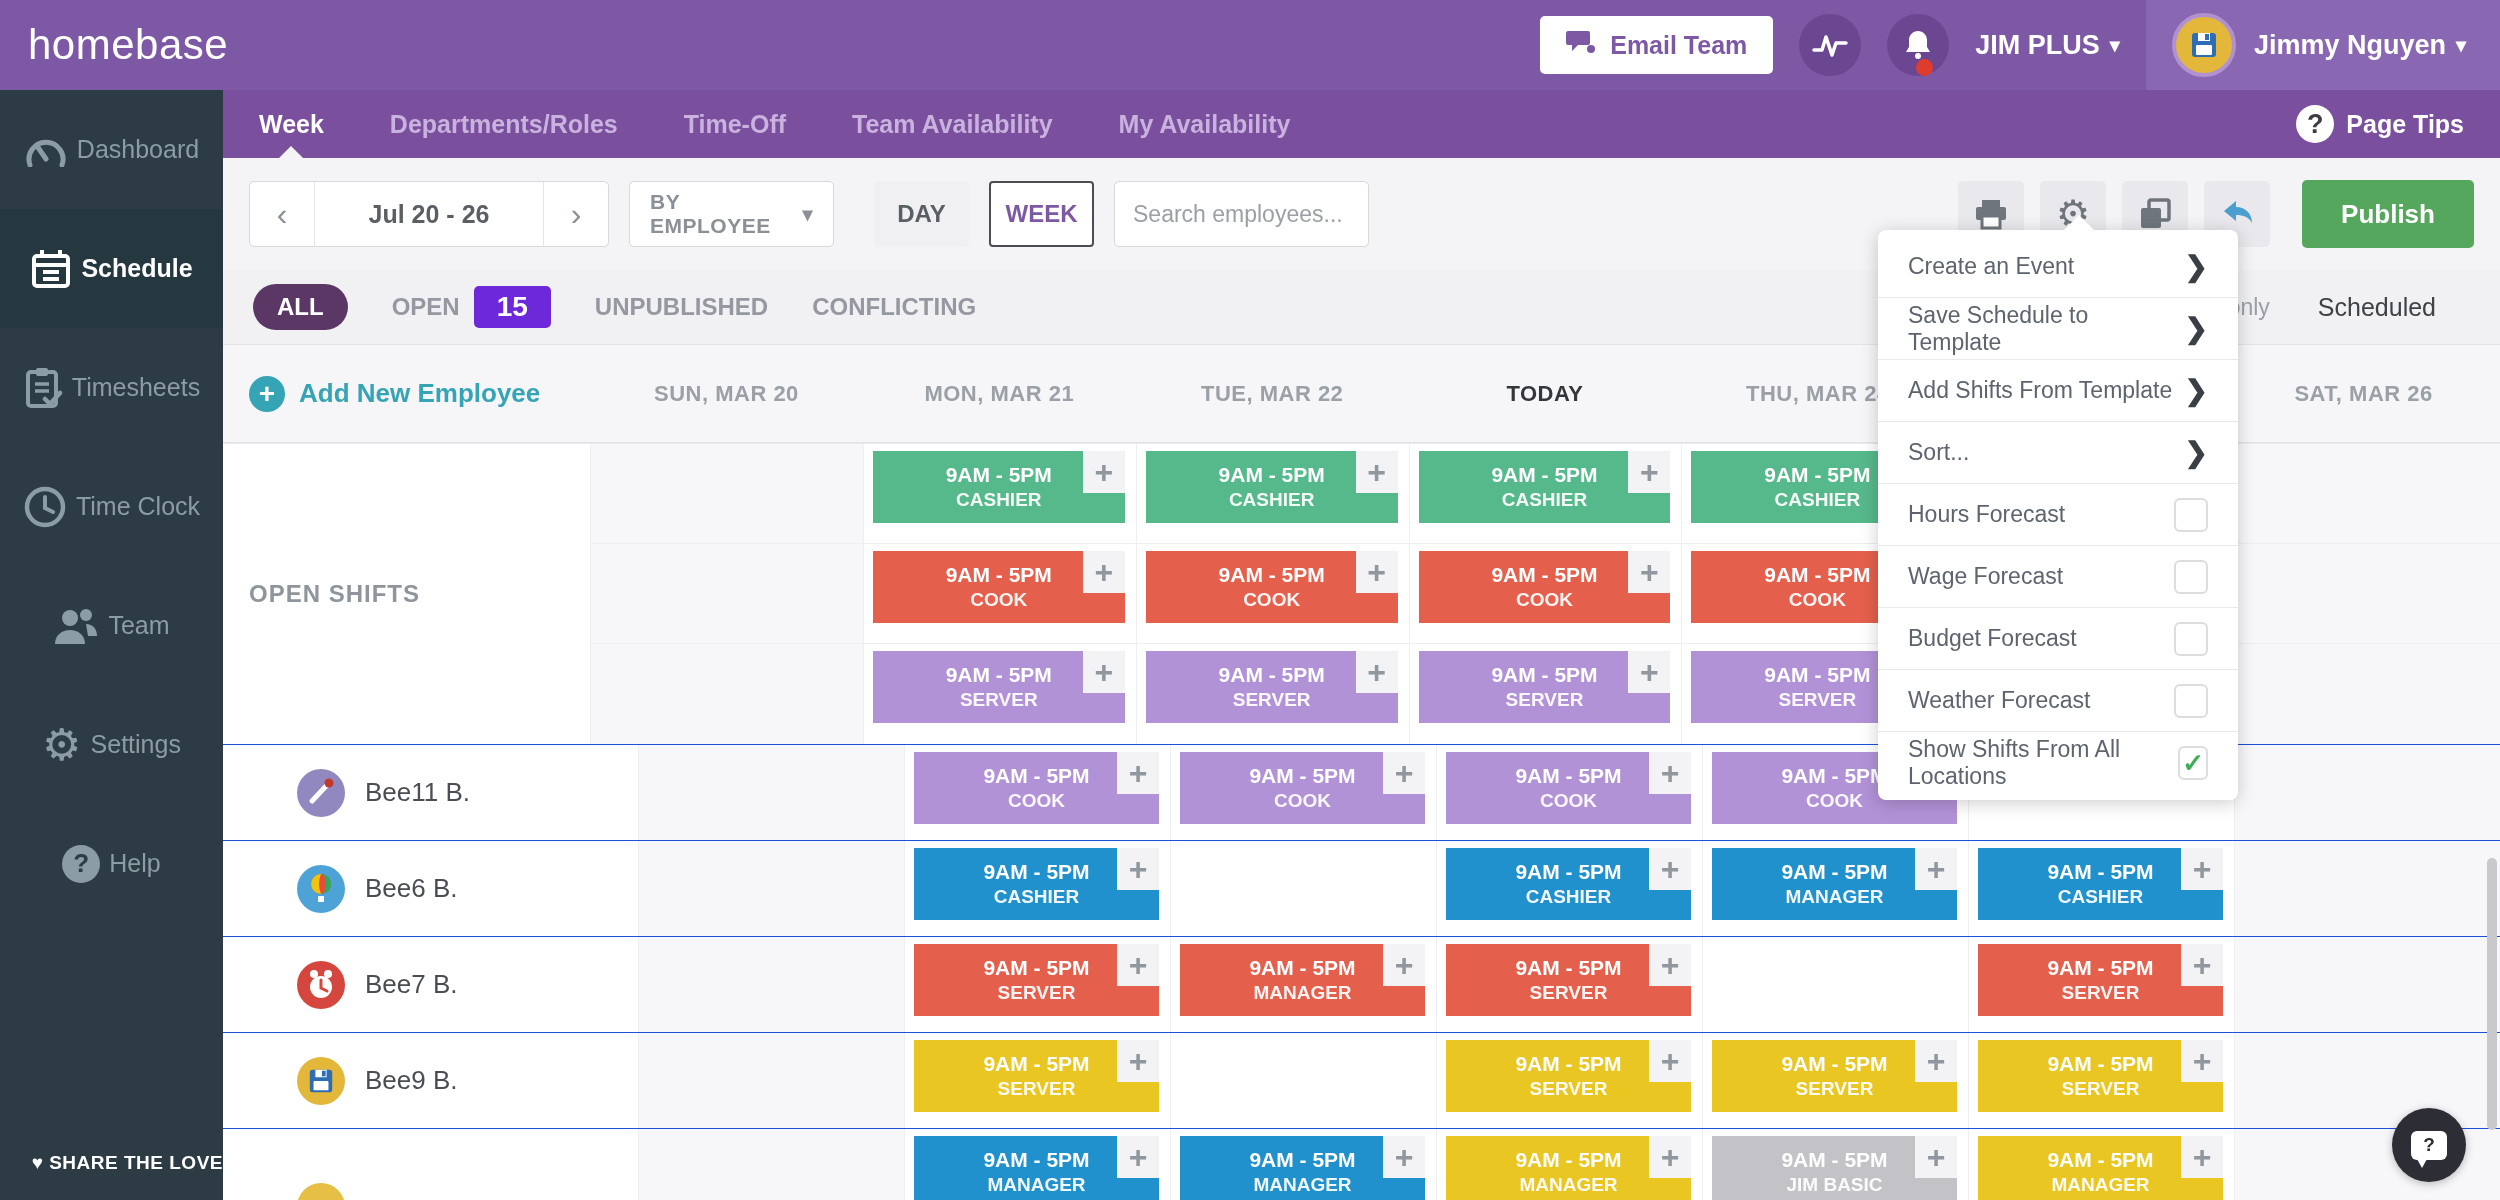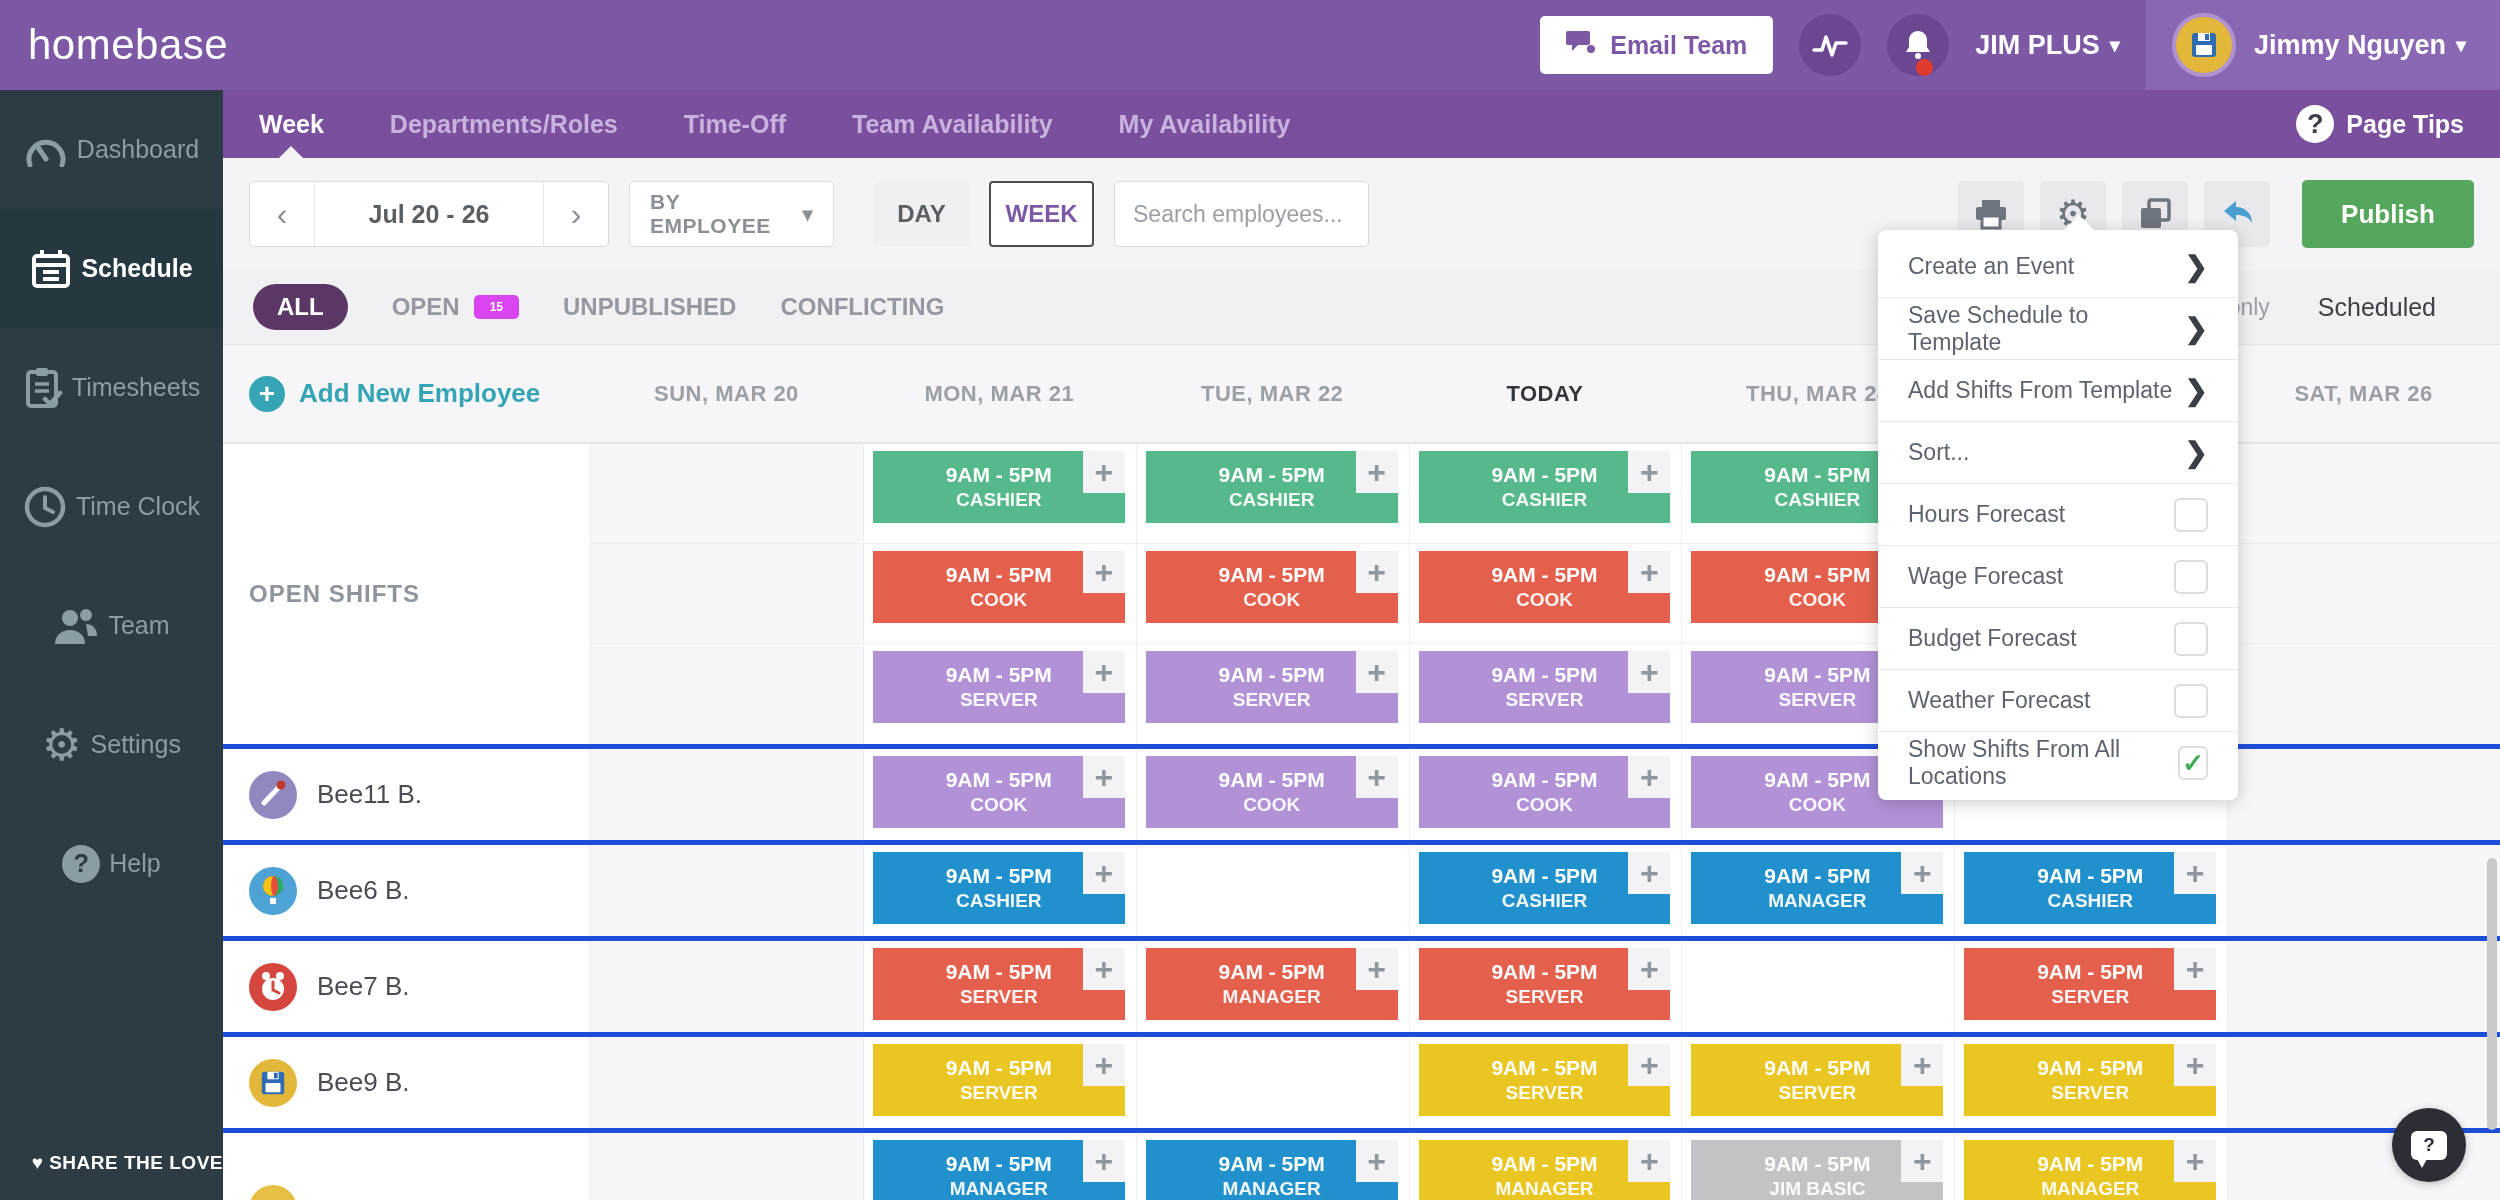--- a/index.html
+++ b/index.html
@@ -52,40 +52,40 @@
   .search { height:66px; width:255px; background:#fff; border:1px solid #d8d8dd; border-radius:5px; padding:0 18px; font-size:23px; color:#444; outline:none; font-family:"Liberation Sans", sans-serif; }
   .search::placeholder { color:#9aa0a6; }
   .tb-right { margin-left:auto; display:flex; align-items:center; gap:16px; }
   .icbtn { width:66px; height:66px; background:#e9e9ed; border-radius:5px; display:flex; align-items:center; justify-content:center; cursor:pointer; }
   .publish { width:172px; height:68px; background:#56a75e; color:#fff; font-size:26px; font-weight:bold; border:none; border-radius:5px; margin-left:16px; cursor:pointer; font-family:"Liberation Sans", sans-serif; }
 
   
   .filterbar { height:75px; background:#f1f1f4; border-bottom:1px solid #e3e3e8; display:flex; align-items:center; padding:0 30px; gap:44px; }
   .pill { background:#5b3766; color:#fff; font-size:24px; font-weight:bold; border-radius:999px; padding:9px 24px; cursor:pointer; }
   .filt { color:#9598a0; font-size:24px; font-weight:bold; display:flex; align-items:center; gap:14px; cursor:pointer; }
-  .badge { background:#d946ef; color:#fff; font-size:12px; font-weight:bold; border-radius:5px; padding:5px 16px; }
+  .badge { background:#6d28d9; color:#fff; font-size:28px; font-weight:bold; border-radius:5px; padding:5px 23px; }
   .filt-right { margin-left:auto; display:flex; align-items:center; gap:48px; padding-right:34px; }
   .part-label { color:#9aa0a6; font-size:23px; }
   .sched-toggle { color:#3e4247; font-size:25px; cursor:pointer; }
 
   
   .grid-header { height:98px; display:flex; align-items:center; background:#f6f6f8; border-bottom:1px solid #e2e2e7; }
   .gh-left { width:367px; flex-shrink:0; display:flex; align-items:center; gap:14px; padding-left:26px; cursor:pointer; }
   .addcirc { width:36px; height:36px; border-radius:50%; background:#35a4b5; color:#fff; font-size:28px; font-weight:bold; display:flex; align-items:center; justify-content:center; }
   .gh-add { color:#35a4b5; font-size:26px; font-weight:bold; }
   .gh-day { flex:1; text-align:center; font-size:22px; font-weight:bold; color:#9aa0a6; letter-spacing:.5px; }
   .gh-day.today { color:#33373c; }
 
   .grid-body { flex:1; overflow:hidden; background:#fff; }
   .open-sec { display:flex; border-top:1px solid #e8e8ec; }
   .open-label-col { width:367px; flex-shrink:0; display:flex; align-items:center; padding-left:26px; font-size:24px; font-weight:bold; color:#8e959c; letter-spacing:1px; }
   .open-rows { flex:1; display:flex; flex-direction:column; }
   .shift-row { display:flex; height:100px; border-bottom:1px solid #eeeef1; }
   .shift-row:last-child { border-bottom:none; }
-  .emp-row { display:flex; height:96px; border-top:5px solid #1d4ed8; }
+  .emp-row { display:flex; height:96px; border-top:1px solid #1d4ed8;padding-left:48px; }
   .emp-left { width:367px; flex-shrink:0; display:flex; align-items:center; gap:20px; padding-left:26px; }
   .emp-name { font-size:26px; color:#4a4e54; }
   .avatar { width:48px; height:48px; border-radius:50%; display:flex; align-items:center; justify-content:center; flex-shrink:0; }
   .cell { flex:1; border-left:1px solid #efeff2; position:relative; background:#fff; }
   .cell.we { background:#f7f7f9; }
   .shift { position:absolute; left:9px; right:11px; top:7px; height:72px; display:flex; flex-direction:column; align-items:center; justify-content:center; color:#fff; cursor:pointer; }
   .sh-t { font-size:21px; font-weight:bold; }
   .sh-r { font-size:19px; font-weight:bold; opacity:.93; text-transform:uppercase; margin-top:2px; }
   .plus { position:absolute; top:0; right:0; width:42px; height:42px; background:#f3f3f6; color:#90979e; font-size:32px; font-weight:bold; display:flex; align-items:center; justify-content:center; cursor:pointer; }
   .c-green { background:#56b98b; } .c-red { background:#e4604c; } .c-purple { background:#b292d7; }

